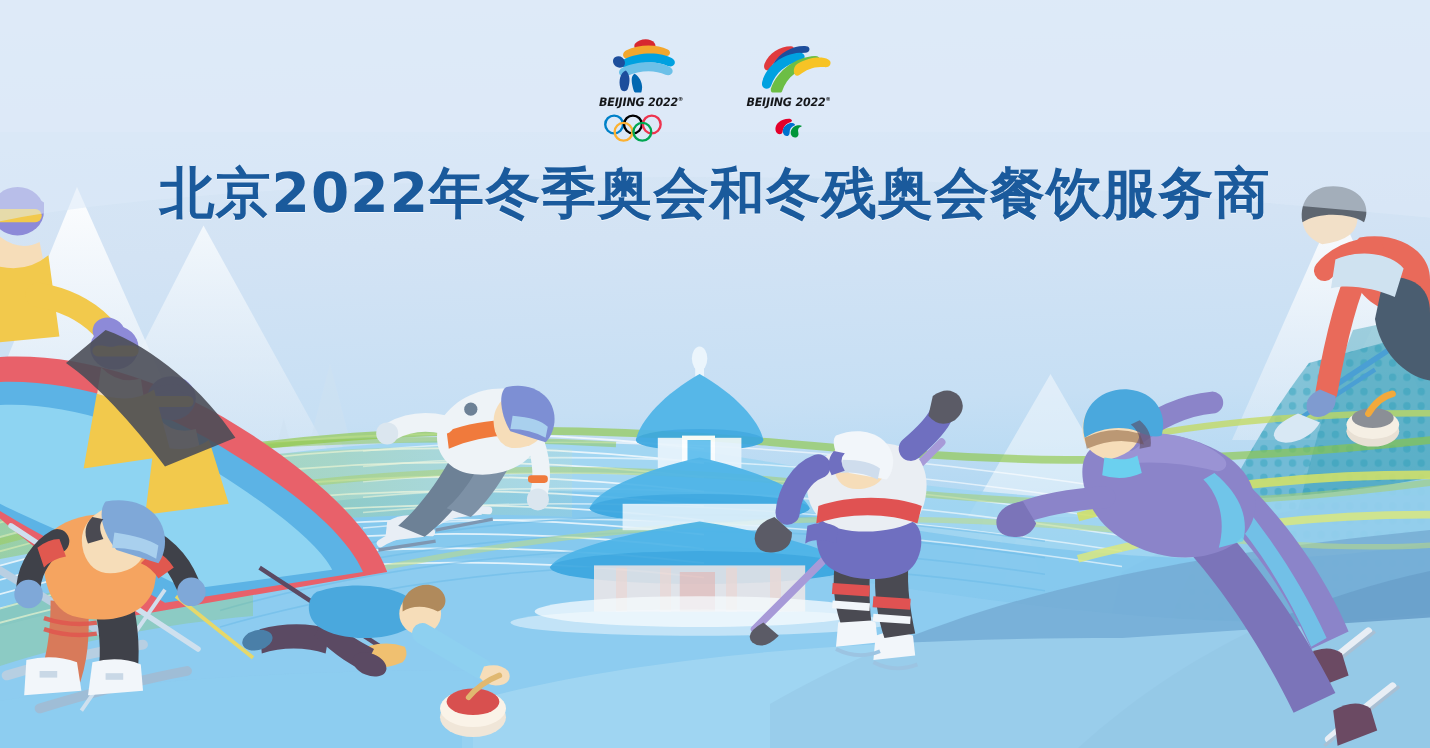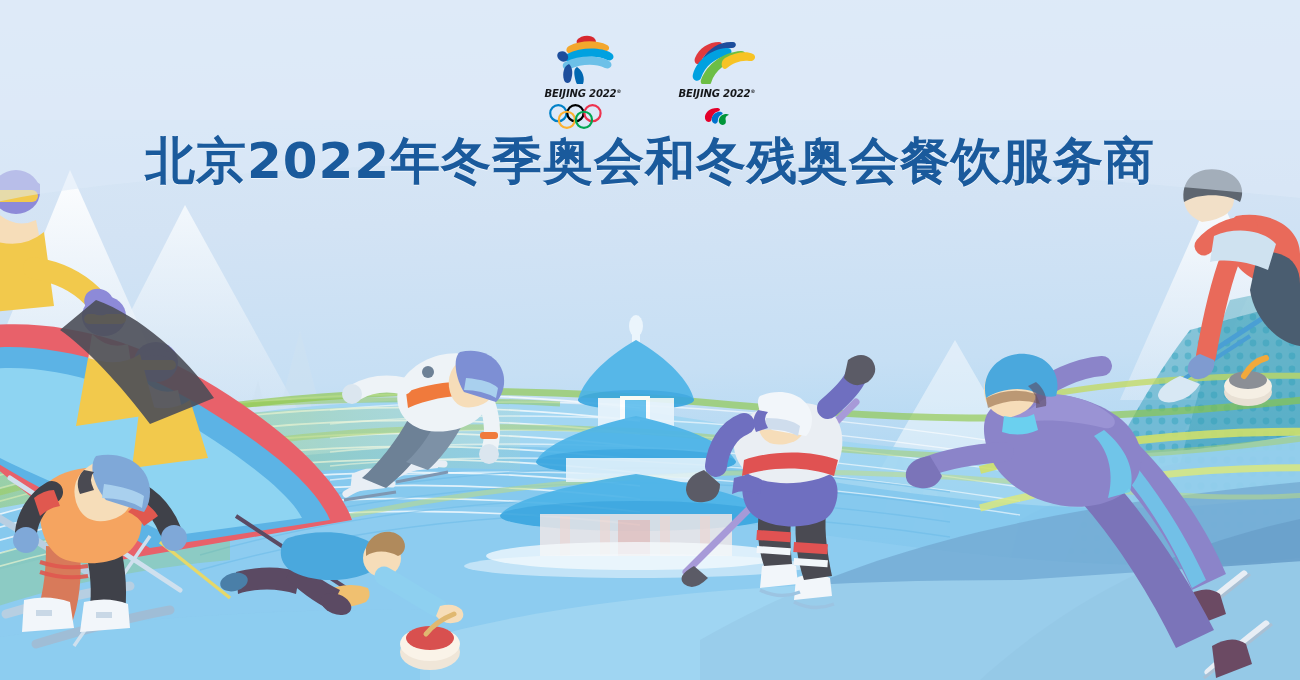--- a/index.html
+++ b/index.html
@@ -44,21 +44,21 @@
     margin-top: 3px;
     white-space: nowrap;
     transform: scaleX(0.96);
   }
   .emblem-word sup { font-size: 5px; vertical-align: super; }
   .emblem-sym { margin-top: 4px; height: 26px; }
 
   
   #title {
     position: absolute;
-    top: 128px;
+    top: 143px;
     left: 0;
     width: 1300px;
     text-align: center;
     z-index: 41;
     font-family: "DejaVu Sans", "Liberation Sans", sans-serif;
     font-size: 50px;
     font-weight: 700;
     letter-spacing: 1px;
     color: #1a5a9c;
     text-shadow: 0 1px 0 rgba(255,255,255,0.55);

